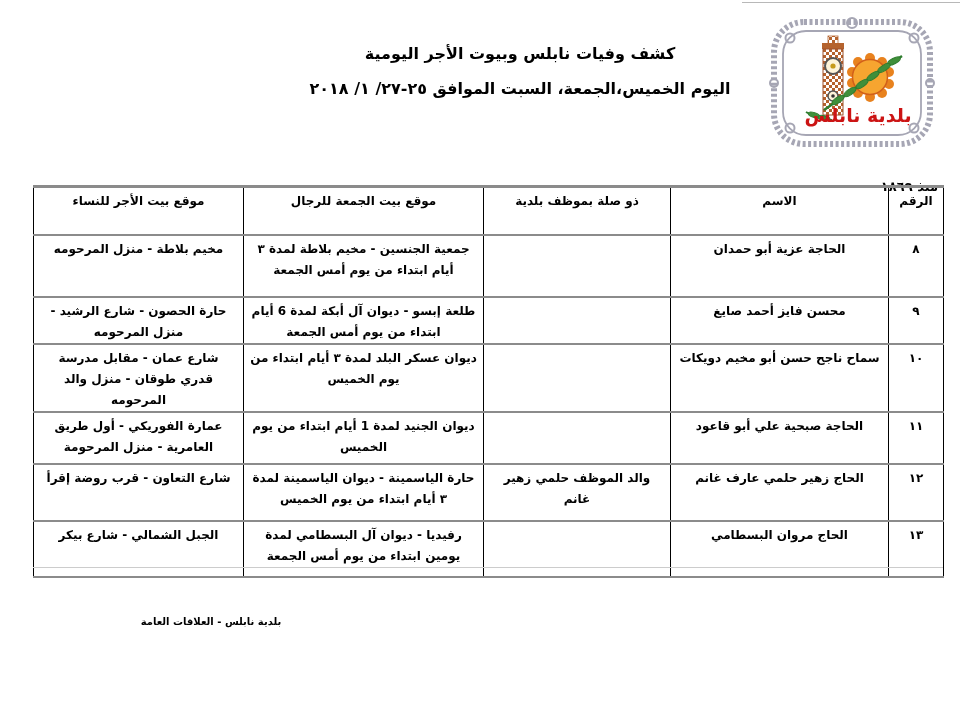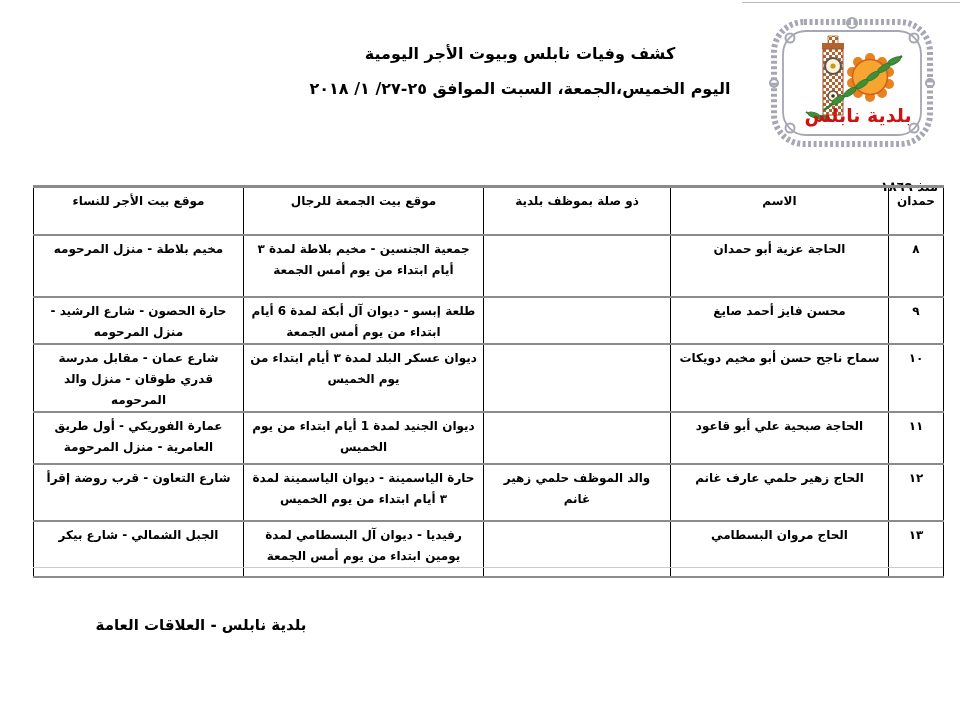--- a/index.html
+++ b/index.html
@@ -37,22 +37,22 @@
   tbody tr:nth-child(1){ height:62px; }
   tbody tr:nth-child(2){ height:46px; }
   tbody tr:nth-child(3){ height:53px; }
   tbody tr:nth-child(4){ height:52px; }
   tbody tr:nth-child(5){ height:57px; }
   tbody tr:nth-child(6){ height:56px; }
   .under-line { position:absolute; top:567px; left:33px; width:910px; height:0;
     border-top:1px solid #cccccc; }
   
   .footer-text {
-    position:absolute; top:616px; left:71px; width:260px;
-    direction:rtl; text-align:center; font-size:15px;
+    position:absolute; top:616px; left:81px; width:260px;
+    direction:rtl; text-align:center; font-size:10px;
   }
 </style>
 </head>
 <body>
 
 <div class="page">
 
   <div class="top-right-line"></div>
 
   <div class="title-block">
@@ -127,21 +127,21 @@
   <table class="main">
     <colgroup>
       <col style="width:55px">
         <col style="width:218px">
         <col style="width:187px">
       <col style="width:240px">
         <col style="width:210px">
     </colgroup>
     <thead>
       <tr>
-        <th>حمدان</th>
+        <th>الرقم</th>
         <th>الاسم</th>
         <th>ذو صلة بموظف بلدية</th>
         <th>موقع بيت الجمعة للرجال</th>
         <th>موقع بيت الأجر للنساء</th>
       </tr>
     </thead>
     <tbody id="rows">
   <tr>
     <td>٨</td>
     <td>الحاجة عزية أبو حمدان</td>

